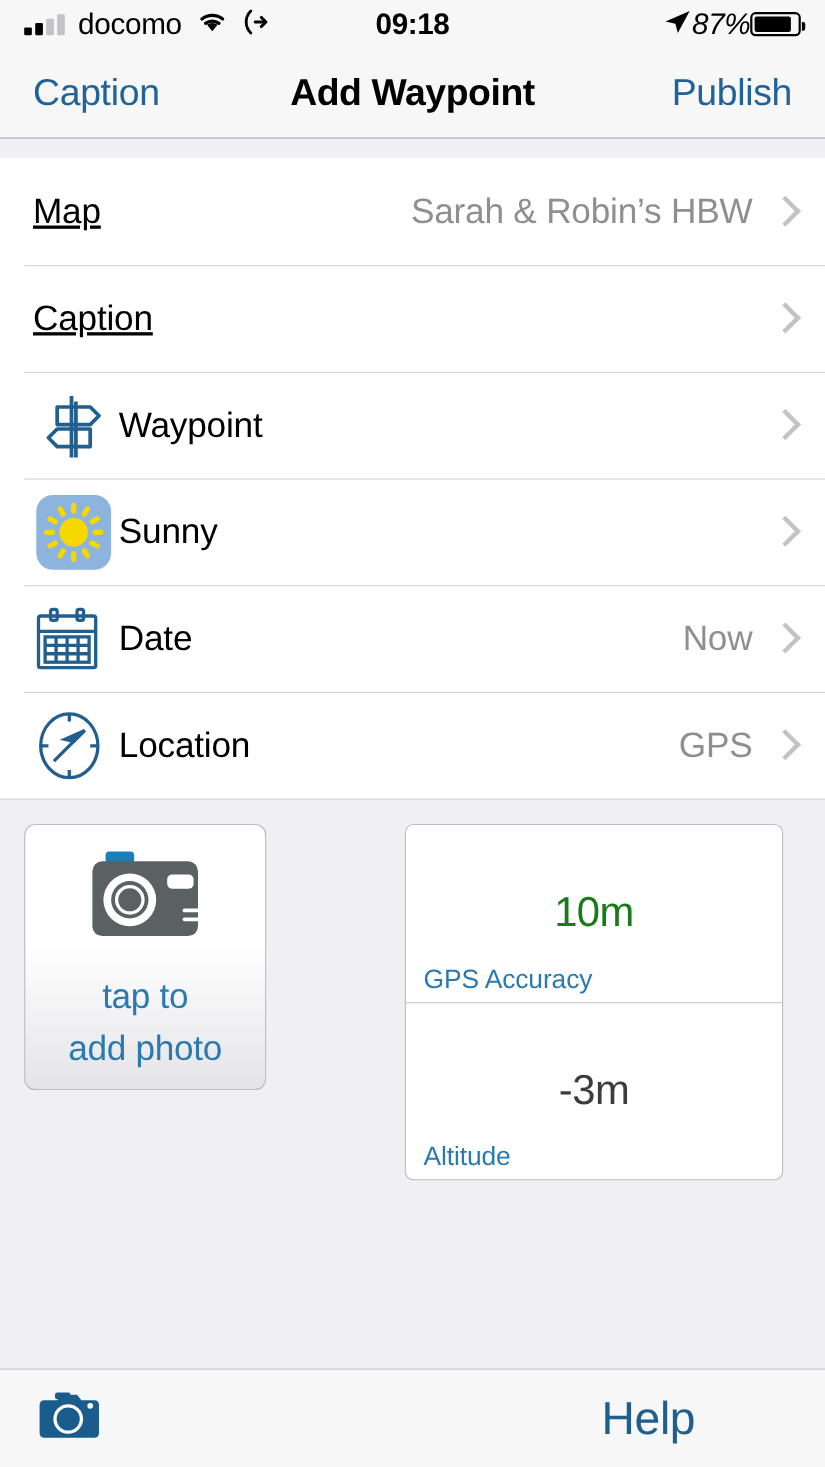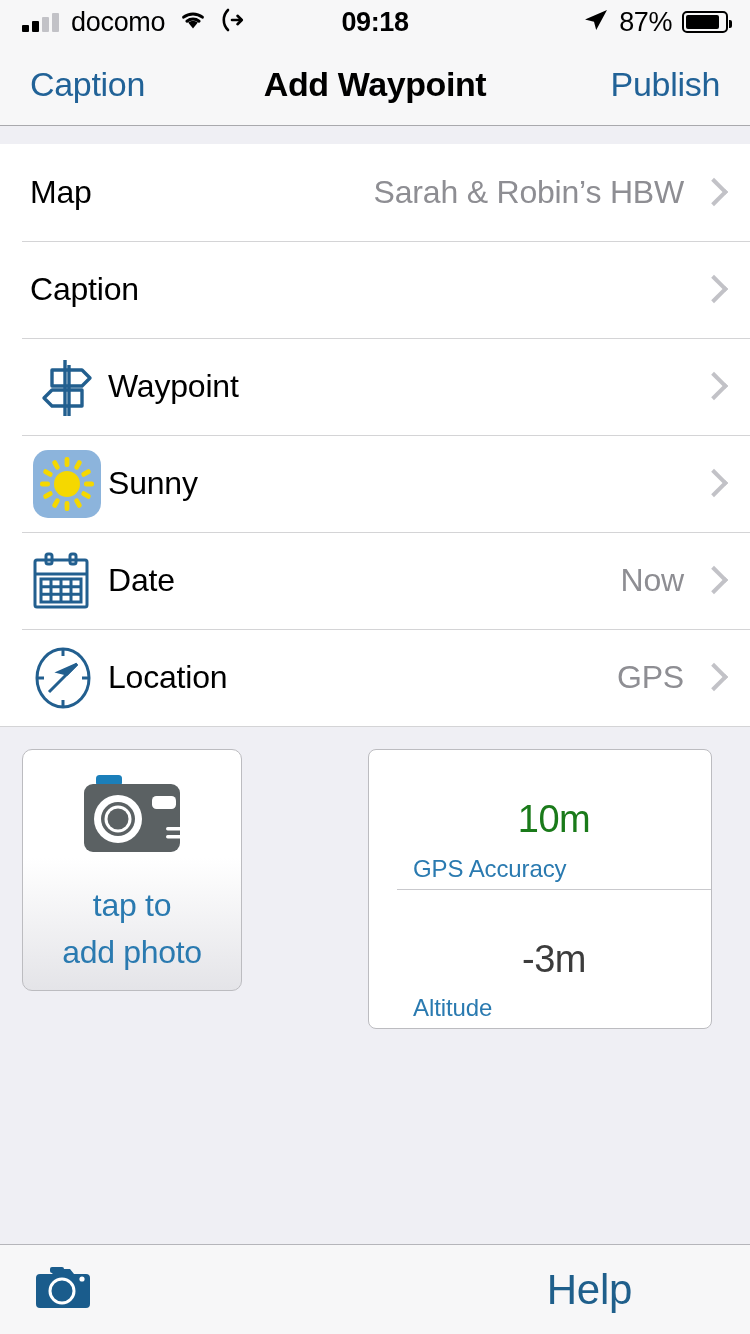--- a/index.html
+++ b/index.html
@@ -18,21 +18,21 @@
 
   
   .statusbar {
     height: 44px; flex: 0 0 44px;
     background: #f7f7f8;
     display: flex; align-items: center;
     padding: 0 22px;
     position: relative;
   }
   .sb-left { display: flex; align-items: center; gap: 12px; }
-  .sb-right { display: flex; align-items: center; gap: 10px; margin-left: auto; }
+  .sb-right { display: flex; align-items: center; gap: 0; margin-left: auto; font-style: italic; }
   .sb-center {
     position: absolute; left: 0; right: 0; top: 0; bottom: 0;
     display: flex; align-items: center; justify-content: center;
     pointer-events: none;
   }
   .sb-time { font-size: 27px; font-weight: bold; color: #000; letter-spacing: -0.4px; }
   .carrier { font-size: 27px; color: #000; letter-spacing: -0.3px; }
   .battery-pct { font-size: 27px; color: #000; letter-spacing: -0.4px; }
   .signal { display: flex; align-items: flex-end; gap: 3px; height: 20px; }
   .signal i { display: block; width: 7px; border-radius: 1px; background: #c2c2c7; }
@@ -90,21 +90,21 @@
   }
   .chev {
     flex: 0 0 22px; height: 34px; position: relative; margin-left: 4px;
   }
   .chev::before {
     content: ""; position: absolute; left: 2px; top: 6px;
     width: 16px; height: 16px;
     border-right: 4px solid #c2c2c7; border-top: 4px solid #c2c2c7;
     transform: rotate(45deg);
   }
-  .row.no-icon .row-label { margin-left: 0; }
+  .row.no-icon .row-label { margin-left: 0; text-decoration: underline; }
 
   
   .lower {
     flex: 1 1 auto; background: #efeff4;
     border-top: 1px solid #d4d4d6;
     padding: 22px 22px 0 22px;
     display: flex; align-items: flex-start; gap: 0;
     position: relative;
   }
   .photo-btn {
@@ -112,23 +112,23 @@
     border: 1px solid #bcbcc0; border-radius: 10px;
     background: linear-gradient(to bottom, #ffffff 0%, #ffffff 45%, #e4e4e8 100%);
     display: flex; flex-direction: column; align-items: center; justify-content: center;
     gap: 10px; cursor: pointer;
   }
   .photo-label {
     font-size: 32px; color: #2a7ab0; text-align: center; line-height: 1.16;
     letter-spacing: -0.3px;
   }
   .gps-panel {
-    width: 344px; height: 280px; margin-left: 126px;
+    width: 344px; height: 324px; margin-left: 126px;
     background: #fff; border: 1px solid #bcbcc0; border-radius: 8px;
-    display: flex; flex-direction: column; padding-left: 28px;
+    display: flex; flex-direction: column;
   }
   .gps-cell {
     flex: 1 1 50%; position: relative; padding: 0 14px;
     display: flex; flex-direction: column; justify-content: center;
   }
   .gps-cell + .gps-cell { border-top: 1px solid #c9c9cd; }
   .gps-val { text-align: center; font-size: 38px; letter-spacing: -0.5px; }
   .gps-val.accuracy { color: #1a7a1a; }
   .gps-val.altitude { color: #3c3c3c; }
   .gps-cap {

